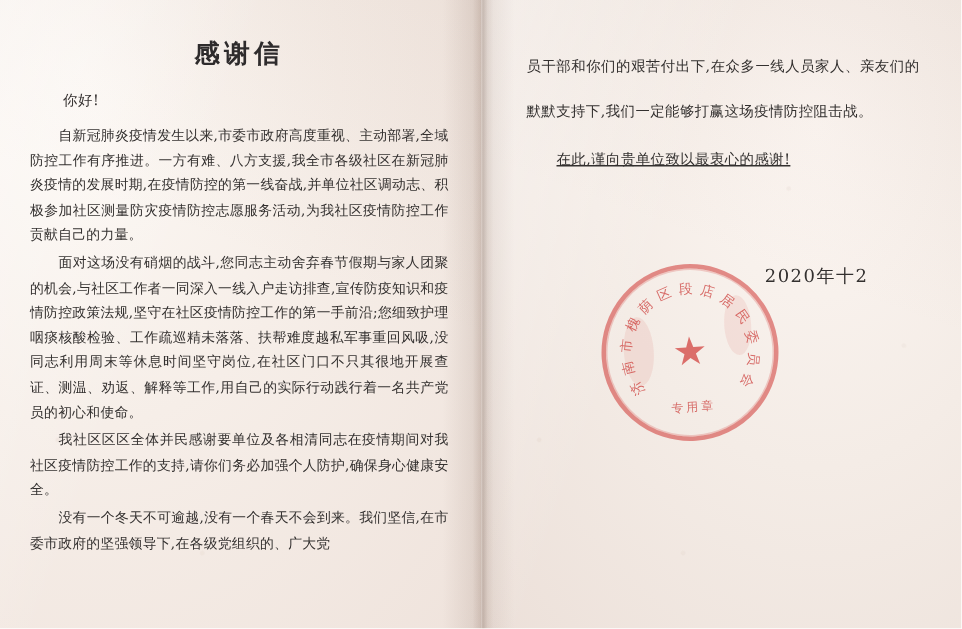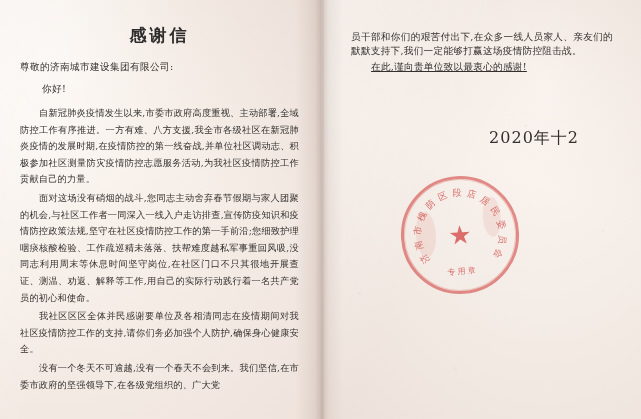--- a/index.html
+++ b/index.html
@@ -96,21 +96,21 @@
     line-height: 16.6px;
     color: #33302f;
     text-align: justify;
     text-indent: 19px;
     margin: 0 0 2px 0;
     letter-spacing: 0.2px;
   }
   .para-right {
     font-family: "DejaVu Serif", serif;
     font-size: 9.6px;
-    line-height: 14px;
+    line-height: 30px;
     color: #33302f;
     text-align: justify;
     margin: 0 0 2px 0;
     letter-spacing: 0.3px;
   }
   .para-right.indent {
     text-indent: 20px;
     text-decoration: underline;
   }
   .sign-block {
@@ -119,21 +119,21 @@
     padding-right: 34px;
     font-family: "DejaVu Serif", serif;
     color: #33302f;
   }
   .sign-org {
     font-size: 10px;
     letter-spacing: 1px;
     margin-bottom: 12px;
   }
   .sign-date {
-    font-size: 16px;
+    font-size: 12px;
     letter-spacing: 1px;
   }
   .seal {
     position: absolute;
     left: 80px;
     top: 176px;
     width: 112px;
     height: 112px;
     border-radius: 50%;
     border: 3px solid rgba(206, 46, 43, 0.62);
@@ -211,21 +211,20 @@
 </style>
 </head>
 <body>
 
 <div class="page">
 
   <div class="sheet sheet-left">
     <div class="paper-fiber"></div>
     <div class="content content-left">
       <div class="doc-title">感谢信</div>
-      <div class="salutation">尊敬的济南城市建设集团有限公司:</div>
       <div class="greeting">你好!</div>
       <p class="para">自新冠肺炎疫情发生以来,市委市政府高度重视、主动部署,全域防控工作有序推进。一方有难、八方支援,我全市各级社区在新冠肺炎疫情的发展时期,在疫情防控的第一线奋战,并单位社区调动志、积极参加社区测量防灾疫情防控志愿服务活动,为我社区疫情防控工作贡献自己的力量。</p>
       <p class="para">面对这场没有硝烟的战斗,您同志主动舍弃春节假期与家人团聚的机会,与社区工作者一同深入一线入户走访排查,宣传防疫知识和疫情防控政策法规,坚守在社区疫情防控工作的第一手前沿;您细致护理咽痰核酸检验、工作疏巡精未落落、扶帮难度越私军事重回风吸,没同志利用周末等休息时间坚守岗位,在社区门口不只其很地开展查证、测温、劝返、解释等工作,用自己的实际行动践行着一名共产党员的初心和使命。</p>
       <p class="para">我社区区区全体并民感谢要单位及各相清同志在疫情期间对我社区疫情防控工作的支持,请你们务必加强个人防护,确保身心健康安全。</p>
       <p class="para">没有一个冬天不可逾越,没有一个春天不会到来。我们坚信,在市委市政府的坚强领导下,在各级党组织的、广大党</p>
     </div>
     <div class="edge-shadow-left"></div>
   </div>
 
   <div class="sheet sheet-right">

